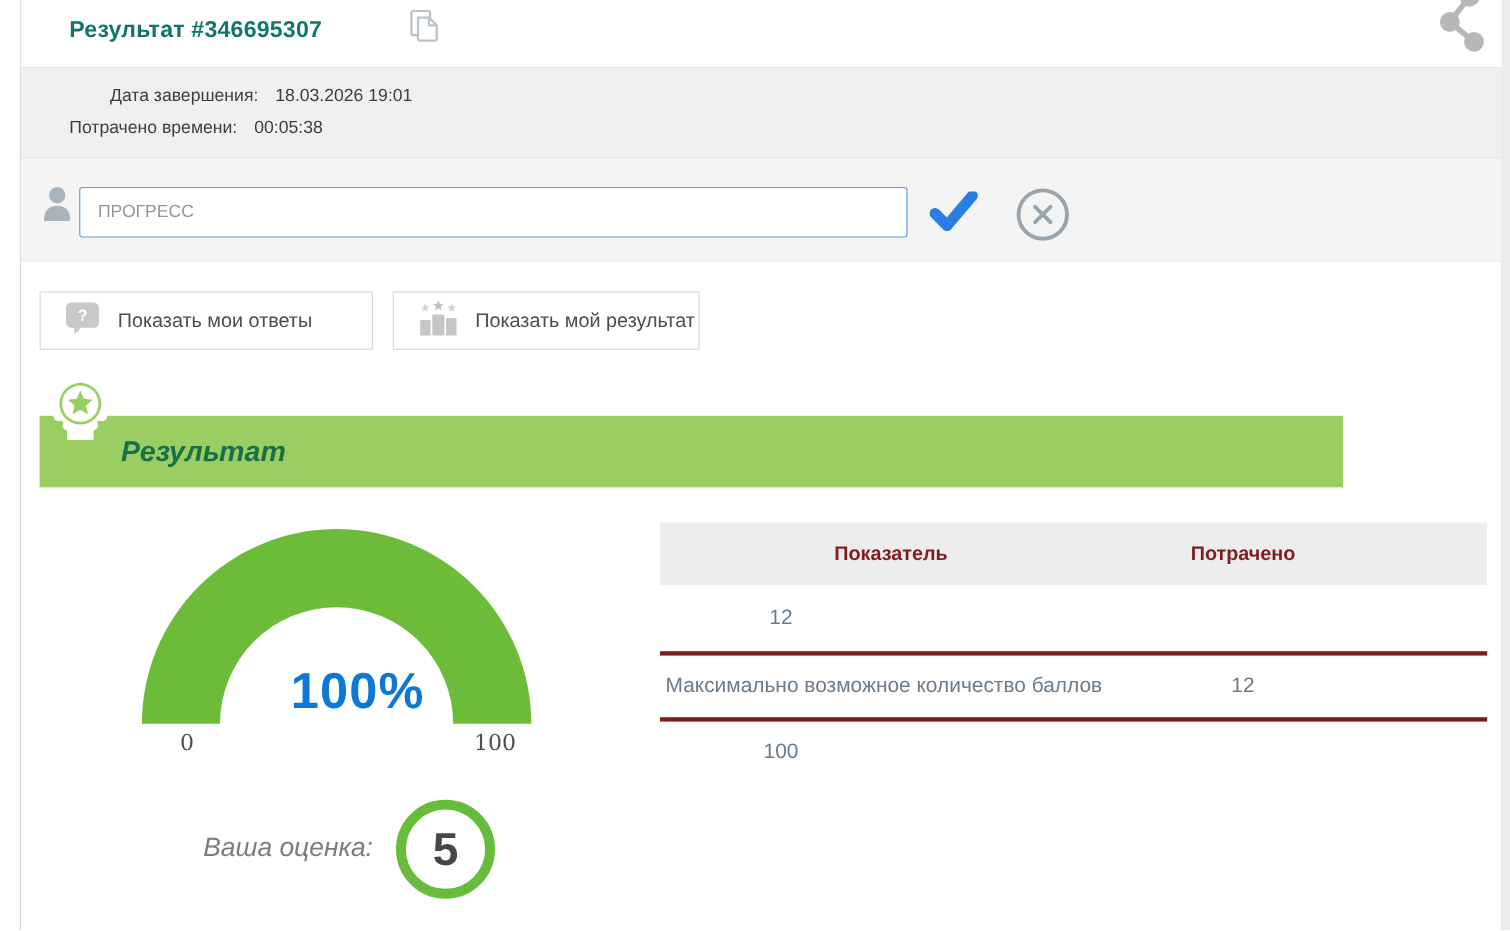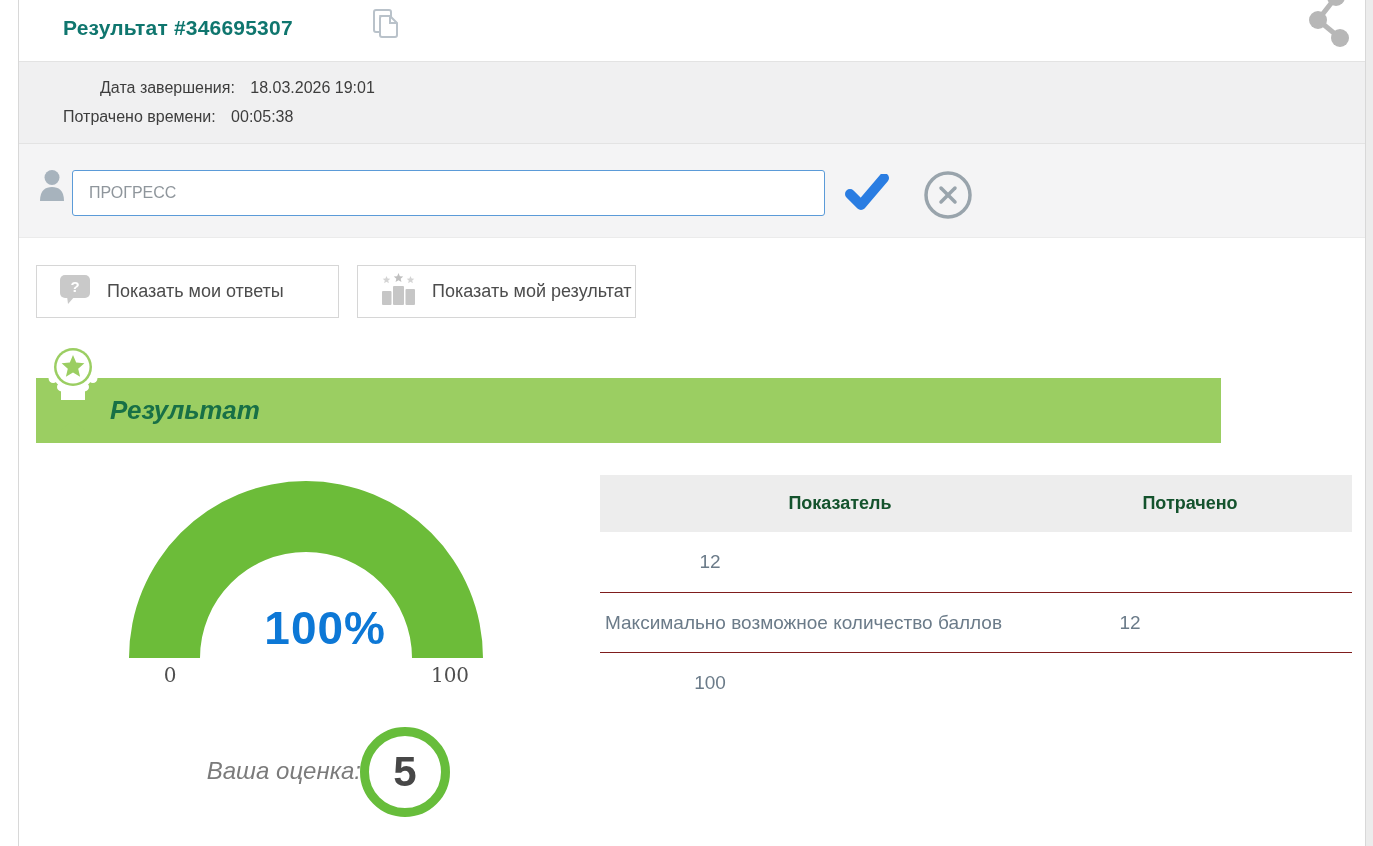--- a/index.html
+++ b/index.html
@@ -74,34 +74,34 @@
   .gauge-tick {
     position:absolute; top:663px; font-family:"DejaVu Serif", serif;
     font-size:20px; color:#4f4f4f; text-align:center;
   }
   .gauge-tick-min { left:148px; width:44px; }
   .gauge-tick-max { left:413px; width:74px; }
 
   .result-table { position:absolute; left:600px; top:475px; width:752px; }
   .t-head {
     display:flex; align-items:center; height:57px; background:#ededed;
-    padding-right:52px; font-size:18px; font-weight:bold; color:#14532d;
+    padding-right:112px; font-size:18px; font-weight:bold; color:#7f1d1d;
   }
   .t-row {
     display:flex; align-items:center; height:60px;
     padding-right:112px; font-size:19px; color:#6b7b89;
   }
-  .t-row + .t-row { border-top:1px solid #7f1d1d;align-items:center; }
+  .t-row + .t-row { border-top:4px solid #7f1d1d;align-items:center; }
   .c1 { flex:1; }
   .t-head .c1 { text-align:center; }
   .t-row  .c1 { text-align:left; padding-left:5px; }
   .c2 { width:220px; text-align:center; }
 
   .grade-label {
-    position:absolute; left:116px; top:757px; width:245px; text-align:right;
+    position:absolute; left:94px; top:757px; width:245px; text-align:right;
     font-size:24px; font-style:italic; color:#7b7b7b;
   }
   .grade-circle {
     position:absolute; left:360px; top:727px; width:90px; height:90px;
     border:9px solid #67bd3b; border-radius:50%; background:#ffffff;
     display:flex; align-items:center; justify-content:center;
     font-size:42px; font-weight:bold; color:#474747;
   }
 </style>
 </head>

